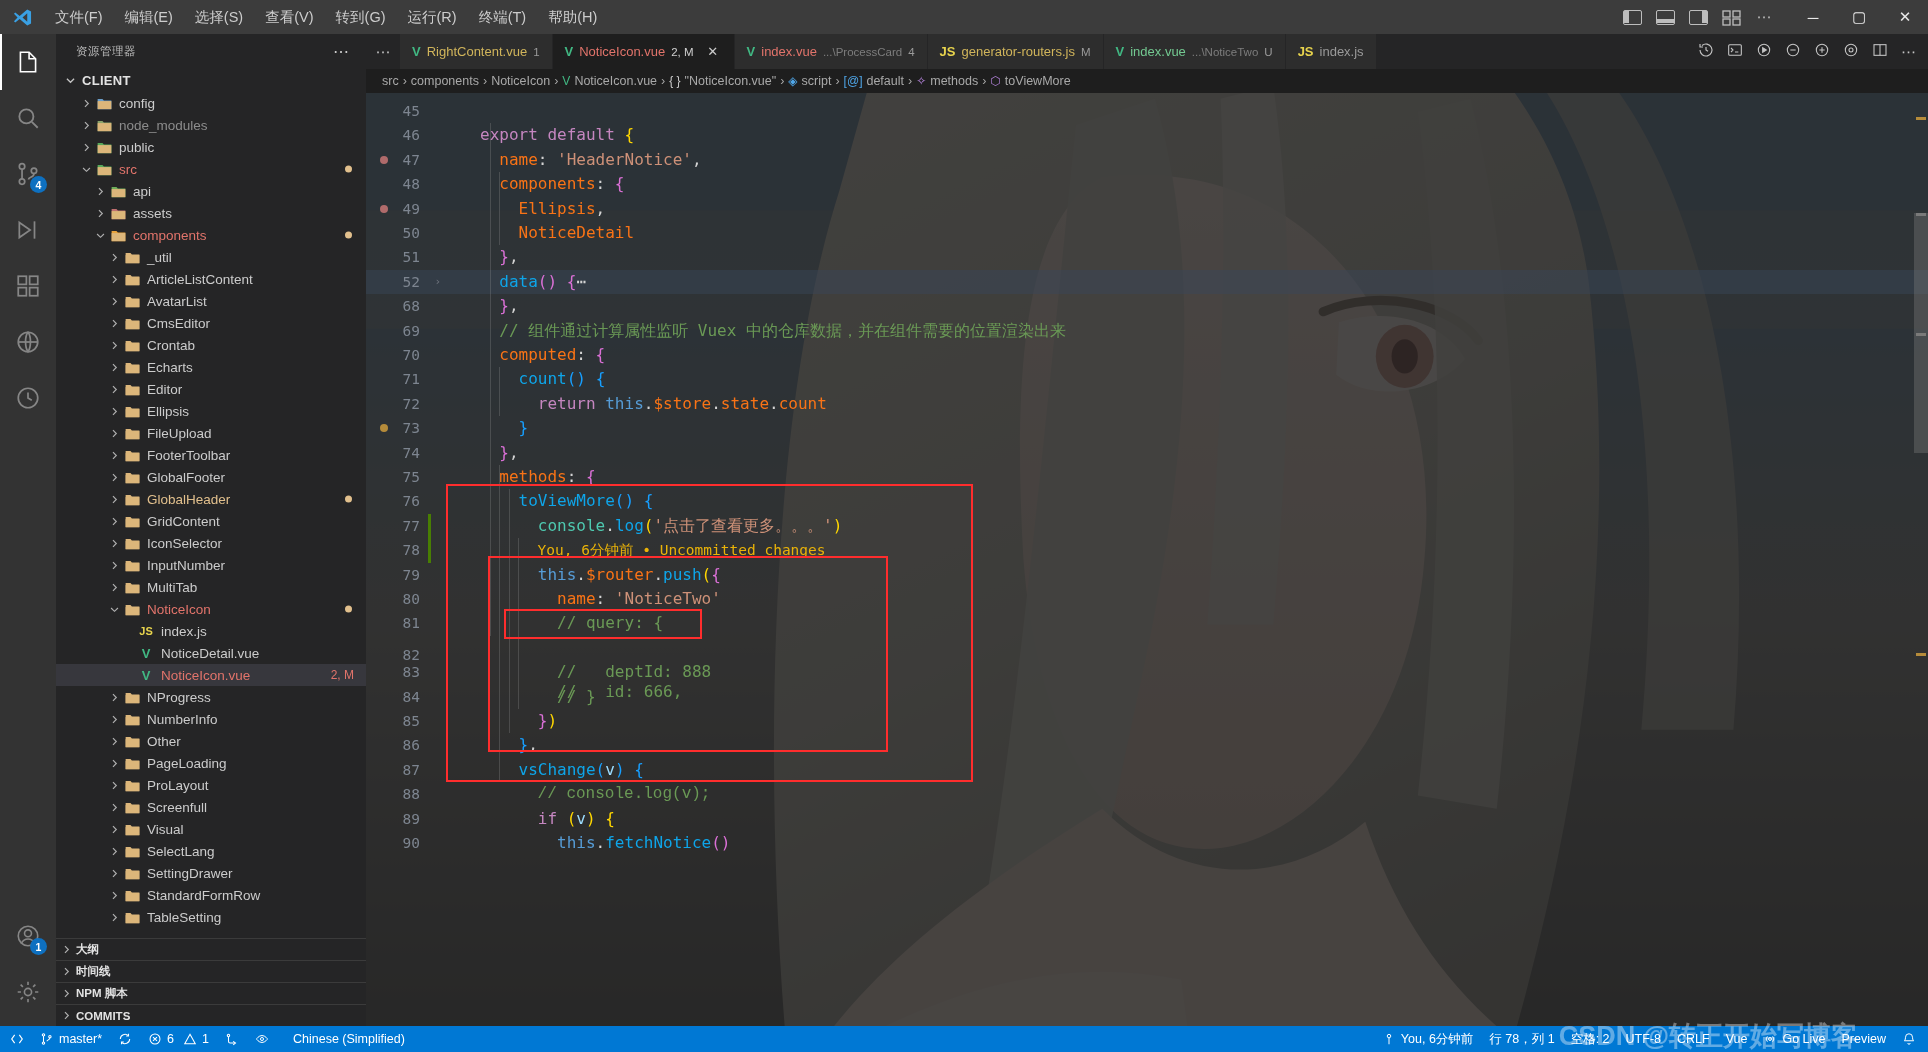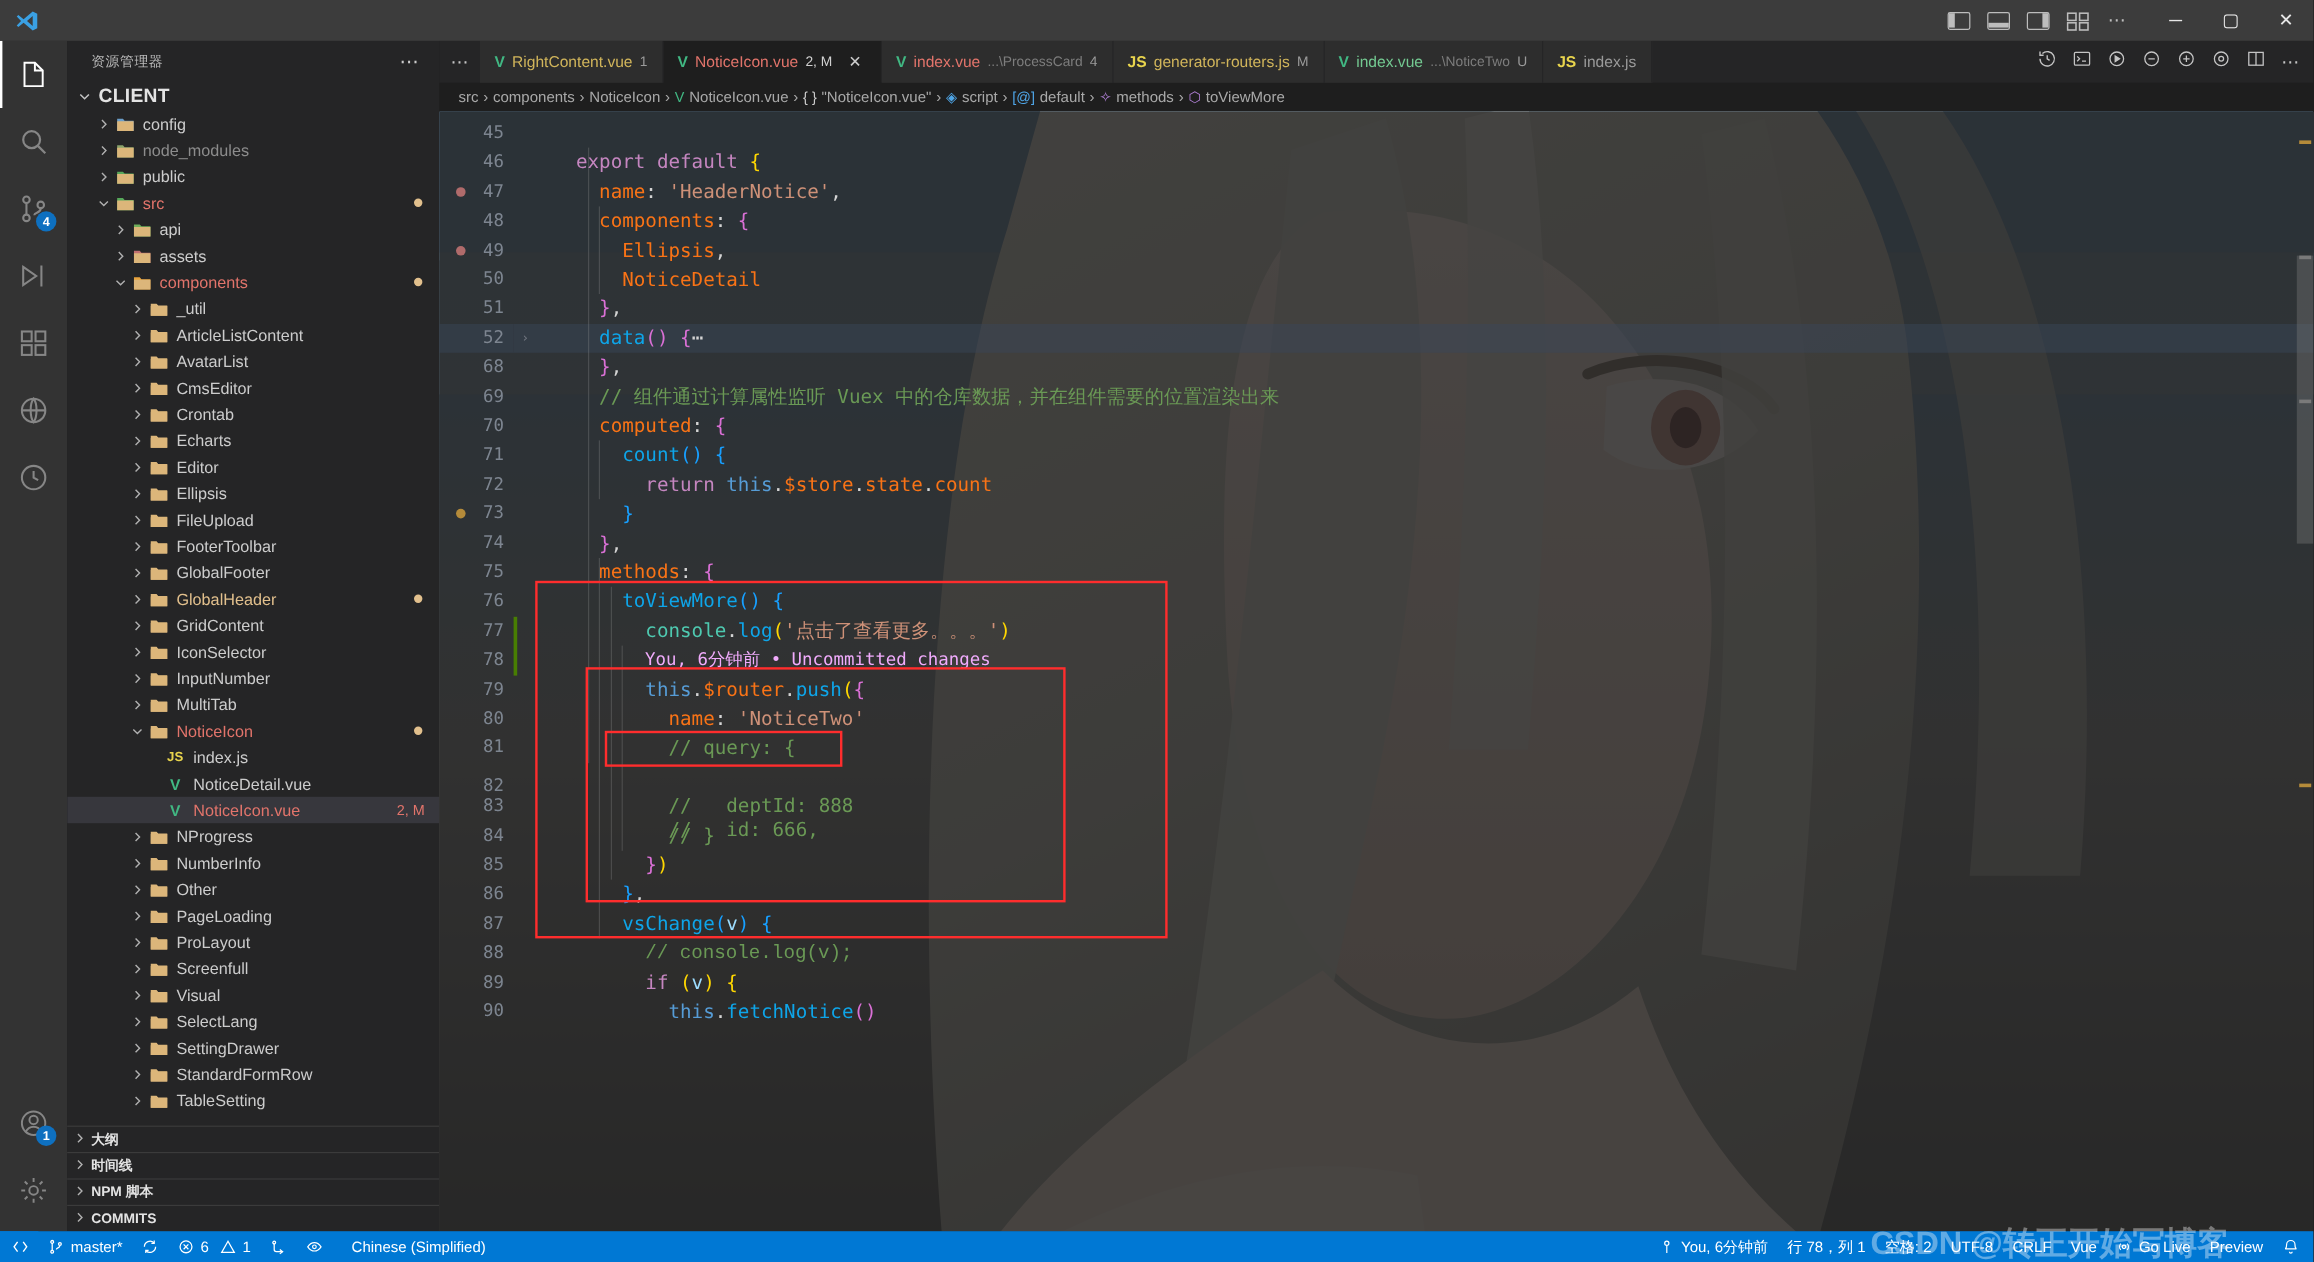--- a/index.html
+++ b/index.html
@@ -44,21 +44,21 @@
   .act-bottom { margin-top:auto; }
 
   
   .sidebar { width:310px; flex:0 0 310px; background:#252526; display:flex; flex-direction:column;
     min-height:0; }
   .sb-header { height:35px; display:flex; align-items:center; padding:0 8px 0 20px;
     font-size:11.5px; letter-spacing:.5px; color:#bbbbbb; }
   .sb-header .dots { margin-left:auto; font-size:16px; letter-spacing:1px; color:#ccc;
     padding-right:8px; }
   .sb-section-title { height:23px; display:flex; align-items:center; gap:4px; padding-left:6px;
-    font-size:16px; font-weight:700; color:#e3e3e3; letter-spacing:.3px; }
+    font-size:13px; font-weight:700; color:#e3e3e3; letter-spacing:.3px; }
   .tree { flex:1; overflow:hidden; position:relative; }
   .row { height:22px; display:flex; align-items:center; font-size:13.5px; color:#cccccc;
     white-space:nowrap; position:relative; }
   .row.selected { background:#37373d; }
   .row .twist { width:16px; flex:0 0 16px; display:flex; align-items:center; justify-content:center;
     color:#b0b0b0; }
   .row .twist svg { width:9px; height:9px; }
   .row .ficon { width:20px; flex:0 0 20px; display:flex; align-items:center; justify-content:center; }
   .row .lbl { padding-left:5px; }
   .row .deco { margin-left:auto; padding-right:12px; font-size:12px; }
@@ -101,21 +101,21 @@
     height:24.4px; }
   .bpdot { position:absolute; left:14px; width:8px; height:8px; border-radius:50%; }
   .foldarrow { position:absolute; right:-13px; font-size:11px; color:#9a9a9a; line-height:24.4px; }
   .codecol { flex:1; position:relative; }
   .cline { position:absolute; left:0; height:24.4px; line-height:24.4px; font-size:16px;
     white-space:pre; letter-spacing:0px; }
   .hl-line { position:absolute; left:0; right:0; height:24.4px; background:rgba(58,72,90,.45); }
   .indentline { position:absolute; width:1px; background:rgba(150,150,150,.28); }
   .changebar { position:absolute; width:3px; }
   .redbox { position:absolute; border:2px solid #ff2d2d; z-index:4; pointer-events:none; }
-  .gitblame { position:absolute; font-size:14.5px; color:#f0abfc; font-style:normal;
+  .gitblame { position:absolute; font-size:14.5px; color:#eab308; font-style:normal;
     font-family:"DejaVu Sans Mono", monospace; }
   .vscroll { position:absolute; right:0; top:0; bottom:0; width:14px; z-index:6; }
   .vthumb { position:absolute; right:0; width:14px; background:rgba(121,121,121,.4); }
   .scrolldeco { position:absolute; right:2px; width:10px; height:3px; }
 
   
   .t-kw   { color:#c586c0; }
   .t-kw2  { color:#569cd6; }
   .t-prop { color:#f97316; }
   .t-str  { color:#ce9178; }
@@ -142,20 +142,30 @@
 <body>
 
 <div class="app">
 
   <div class="titlebar">
     <div class="tb-logo">
       <svg viewBox="0 0 100 100">
           <path d="M75 8 L95 18 L95 82 L75 92 L35 58 L12 76 L5 70 L24 50 L5 30 L12 24 L35 42 Z M75 28 L50 50 L75 72 Z" fill="#3aa0e3"></path>
         </svg>
     </div>
+    <div class="menu" id="menubar">
+        <div class="menu-item">文件(F)</div>
+        <div class="menu-item">编辑(E)</div>
+        <div class="menu-item">选择(S)</div>
+        <div class="menu-item">查看(V)</div>
+        <div class="menu-item">转到(G)</div>
+        <div class="menu-item">运行(R)</div>
+        <div class="menu-item">终端(T)</div>
+        <div class="menu-item">帮助(H)</div>
+      </div>
     <div class="tb-right">
       <div class="layout-icons">
         <span class="layout-ic">
             <span class="box"></span>
             <span class="fill" style="left:1.4px;width:5px;"></span>
           </span>
         <span class="layout-ic">
             <span class="box"></span>
             <span class="fill" style="left:1.4px;right:1.4px;top:auto;bottom:1.4px;height:4px;"></span>
           </span>

